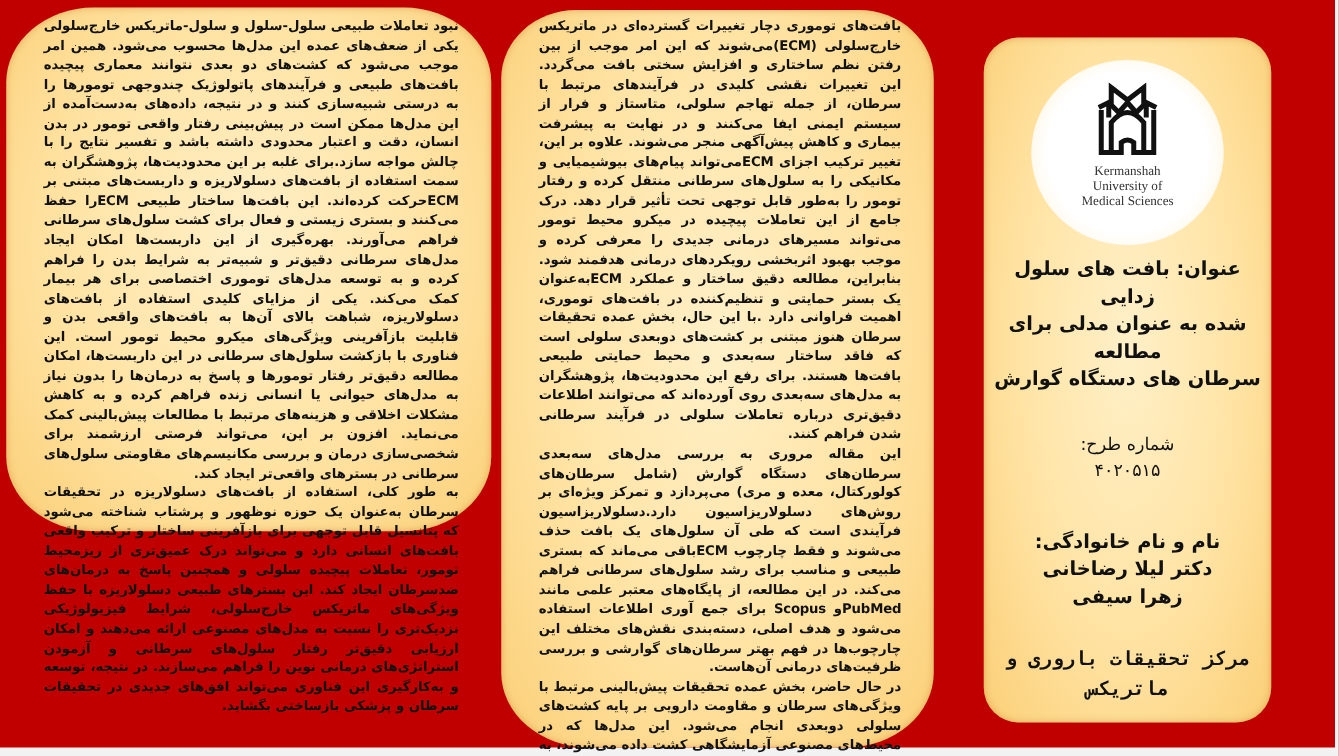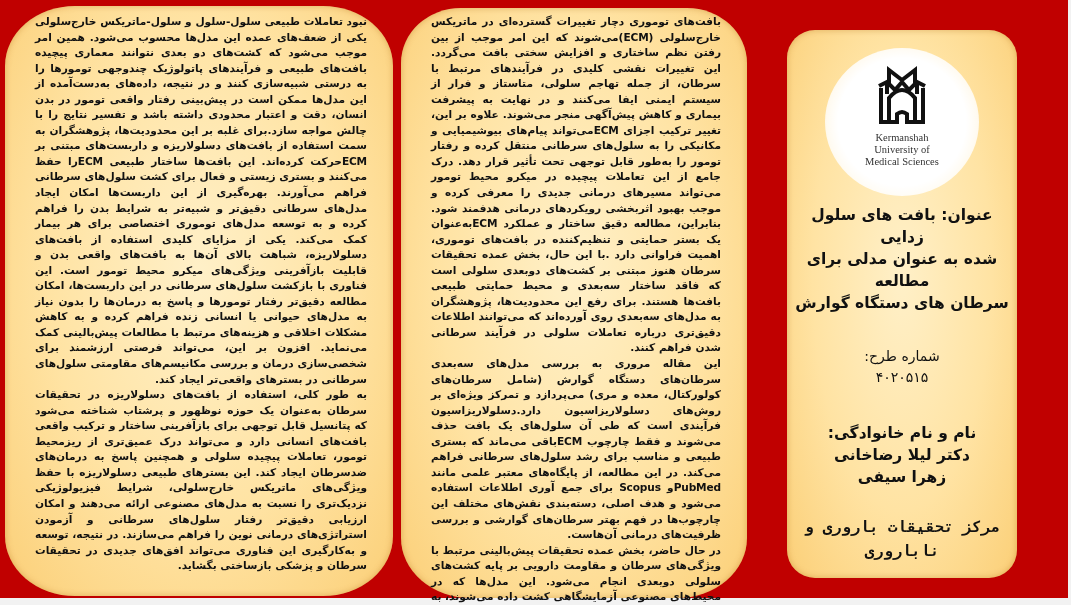--- a/index.html
+++ b/index.html
@@ -15,21 +15,21 @@
   }
   .panel {
     position:absolute;
     background: radial-gradient(ellipse at 50% 45%, #fff0c8 0%, #ffe3a3 55%, #fbcf77 100%);
     box-shadow: inset 0 0 6px rgba(160,90,0,0.35);
     box-sizing:border-box;
     direction:rtl;
     color:#111;
   }
   .panel-left {
-    left:5px; top:6px; width:388px; height:590px;
+    left:5px; top:6px; width:388px; height:419px;
     border-radius:70px 70px 70px 70px / 60px 60px 60px 60px;
     padding:8px 26px 0 30px;
   }
   .panel-mid {
     left:401px; top:8px; width:346px; height:590px;
     border-radius:60px 60px 70px 70px / 55px 55px 60px 60px;
     padding:6px 26px 0 30px;
   }
   .panel-right {
     left:787px; top:30px; width:230px; height:548px;
@@ -132,17 +132,17 @@
     <div class="plan-number">۴۰۲۰۵۱۵</div>
 
     <div class="authors">
       <div>نام و نام خانوادگی:</div>
       <div>دکتر لیلا رضاخانی</div>
       <div>زهرا سیفی</div>
     </div>
 
     <div class="center">
       <div>مرکز تحقیقات باروری و</div>
-      <div>ناباروری</div>
+      <div>ماتریکس</div>
     </div>
   </div>
 
 </div>
 
 </body></html>

